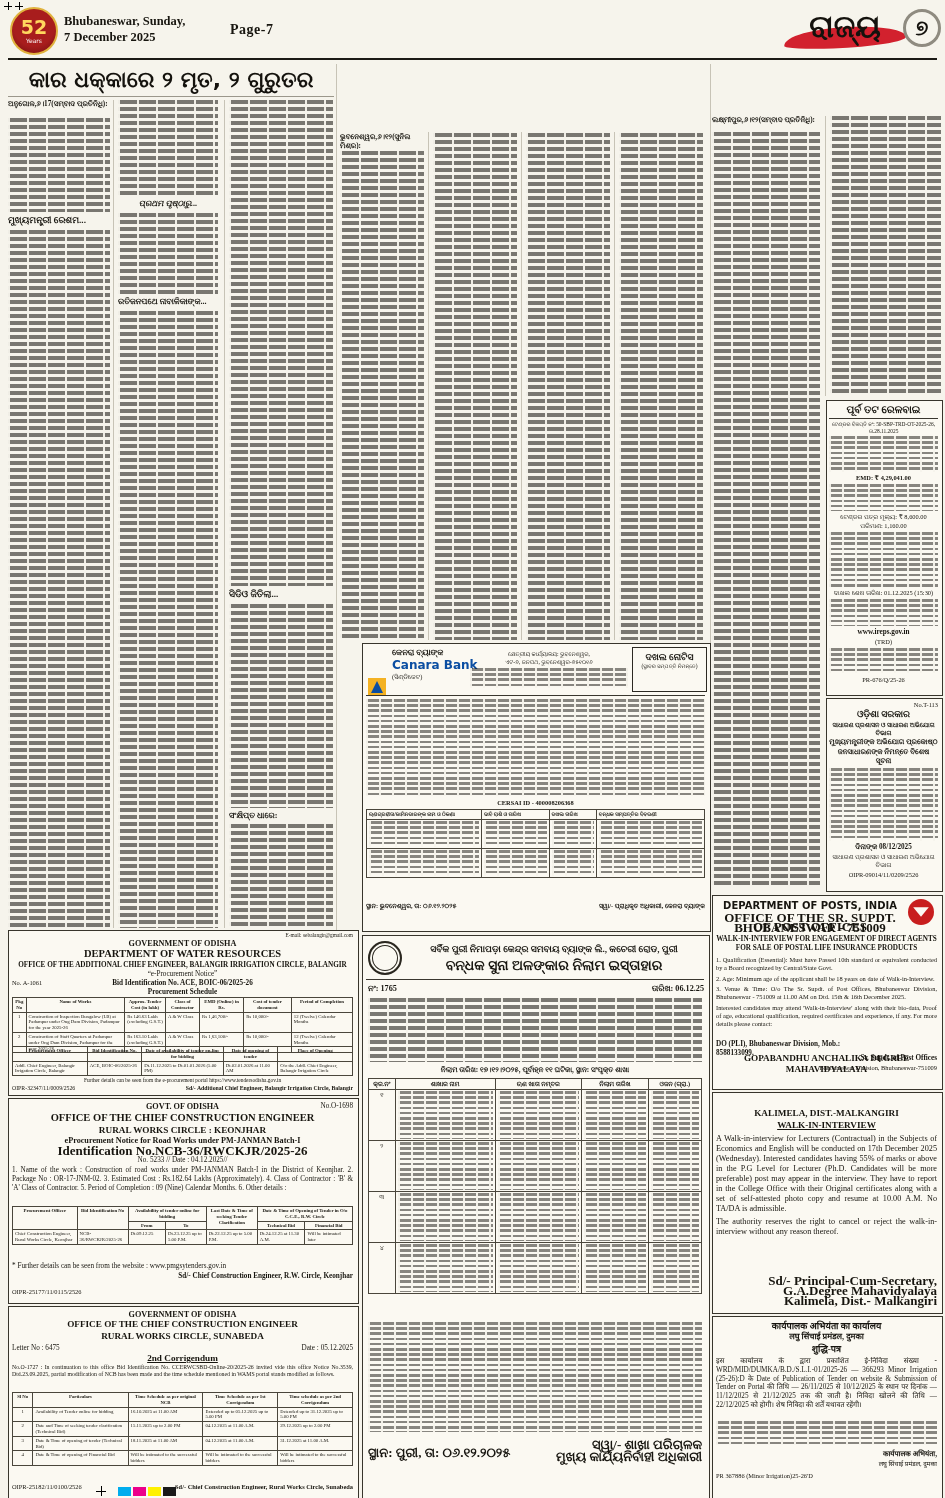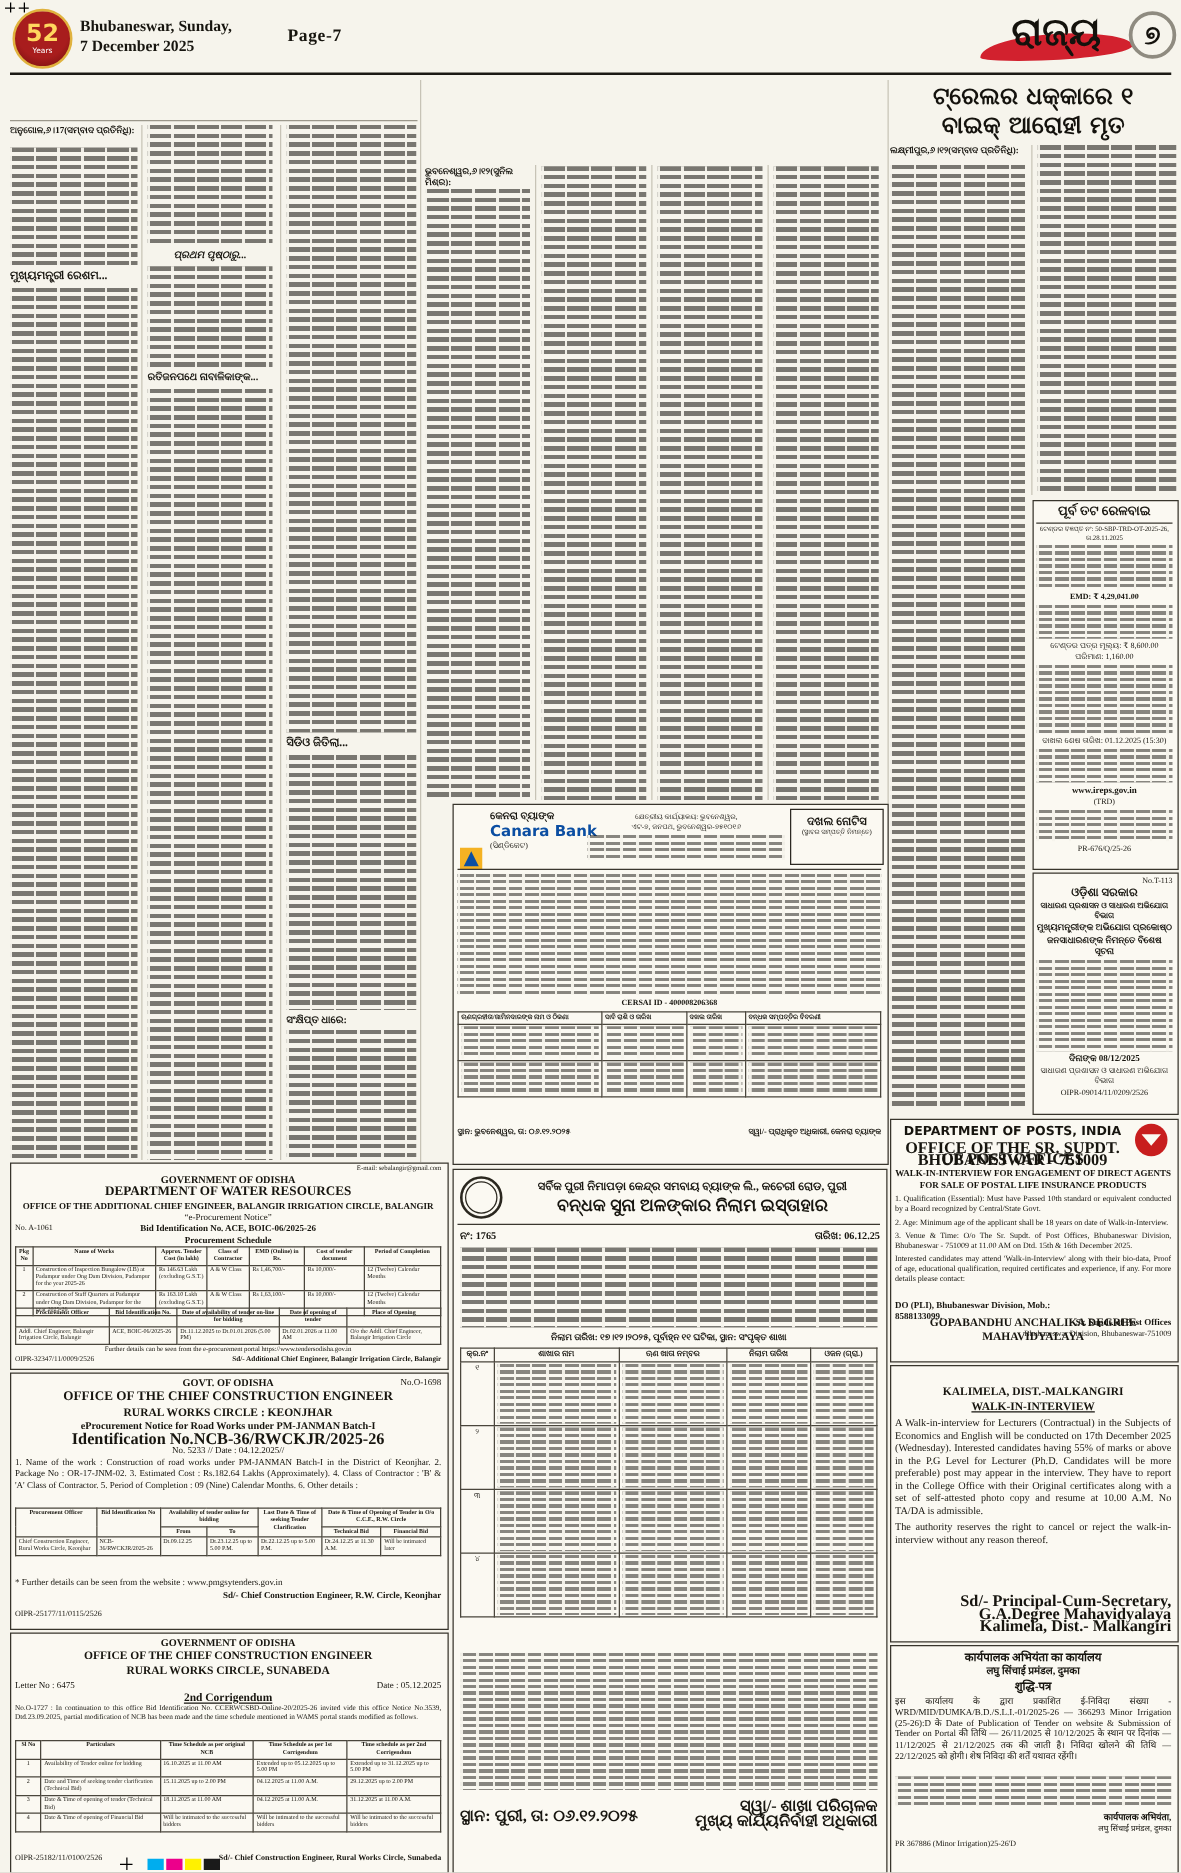--- a/index.html
+++ b/index.html
@@ -69,20 +69,21 @@
   <div class="a b" style="left:64px;top:30px;width:170px;font-size:12.5px">7 December 2025</div>
   <div class="a b" style="left:230px;top:22px;font-size:14px;letter-spacing:.5px">Page-7</div>
 
   <div class="a swoosh" style="left:784px;top:27px;width:122px;height:21px"></div>
   <div class="a hl c" style="left:784px;top:6px;width:122px;font-size:31px;line-height:40px">ରାଜ୍ୟ</div>
   <div class="a pnum" style="left:903px;top:9px;width:38px;height:38px">
     <span class="hl" style="font-size:21px">୭</span>
   </div>
   <div class="a" style="left:8px;top:58px;width:929px;height:2px;background:#1c1a15"></div>
 
+  <div class="a hl c" style="left:8px;top:66px;width:326px;font-size:22px;line-height:27px">କାର ଧକ୍କାରେ ୨ ମୃତ, ୨ ଗୁରୁତର</div>
   <div class="a" style="left:8px;top:96px;width:326px;height:1px;background:#9b978b"></div>
   <div class="a vr" style="left:113px;top:100px;height:828px"></div>
   <div class="a vr" style="left:224px;top:100px;height:828px"></div>
 
   <div class="a b j f7" style="left:8px;top:100px;width:102px;height:16px;overflow:hidden">ଅନୁଗୋଳ,୬।17(ସମ୍ବାଦ ପ୍ରତିନିଧି):</div>
   <div class="a tx" style="left:8px;top:118px;width:102px;height:94px"></div>
   <div class="a b f9" style="left:8px;top:215px;width:102px;height:13px;overflow:hidden">ମୁଖ୍ୟମନ୍ତ୍ରୀ ରେଶମ...</div>
   <div class="a tx" style="left:8px;top:230px;width:102px;height:698px"></div>
 
   <div class="a tx" style="left:118px;top:100px;width:100px;height:96px"></div>
@@ -101,24 +102,20 @@
   <div class="a vr" style="left:428px;top:132px;height:508px"></div>
   <div class="a vr" style="left:521px;top:132px;height:508px"></div>
   <div class="a vr" style="left:614px;top:132px;height:508px"></div>
   <div class="a b j f7" style="left:340px;top:133px;width:84px;height:16px;overflow:hidden">ଭୁବନେଶ୍ୱର,୬।୧୨(ସୁନିଲ ମିଶ୍ର):</div>
   <div class="a tx" style="left:340px;top:151px;width:84px;height:489px"></div>
   <div class="a tx" style="left:433px;top:133px;width:84px;height:507px"></div>
   <div class="a tx" style="left:526px;top:133px;width:84px;height:507px"></div>
   <div class="a tx" style="left:619px;top:133px;width:84px;height:507px"></div>
 
   <div class="a vr" style="left:710px;top:64px;height:867px"></div>
-  <div class="a hl c" style="left:712px;top:66px;width:229px;font-size:19px;line-height:23px">
-    <div>ଟ୍ରେଲର ଧକ୍କାରେ ୧</div>
-    <div>ବାଇକ୍ ଆରୋହୀ ମୃତ</div>
-  </div>
   <div class="a b j f7" style="left:712px;top:116px;width:108px;height:14px;overflow:hidden">ଲକ୍ଷ୍ମୀପୁର,୬।୧୨(ସମ୍ବାଦ ପ୍ରତିନିଧି):</div>
   <div class="a tx" style="left:712px;top:132px;width:108px;height:756px"></div>
   <div class="a vr" style="left:825px;top:116px;height:280px"></div>
   <div class="a tx" style="left:830px;top:116px;width:111px;height:280px"></div>
 
   <div class="a box" style="left:826px;top:400px;width:115px;height:294px"></div>
   <div class="a b c f10" style="left:829px;top:404px;width:109px">ପୂର୍ବ ତଟ ରେଳବାଇ</div>
   <div class="a hrl" style="left:829px;top:418px;width:109px"></div>
   <div class="a c f5" style="left:829px;top:421px;width:109px;height:13px;overflow:hidden">ଟେଣ୍ଡର ବିଜ୍ଞପ୍ତି ନଂ: 50-SBP-TRD-OT-2025-26, ତା.28.11.2025</div>
   <div class="a txs" style="left:829px;top:436px;width:109px;height:36px"></div>

